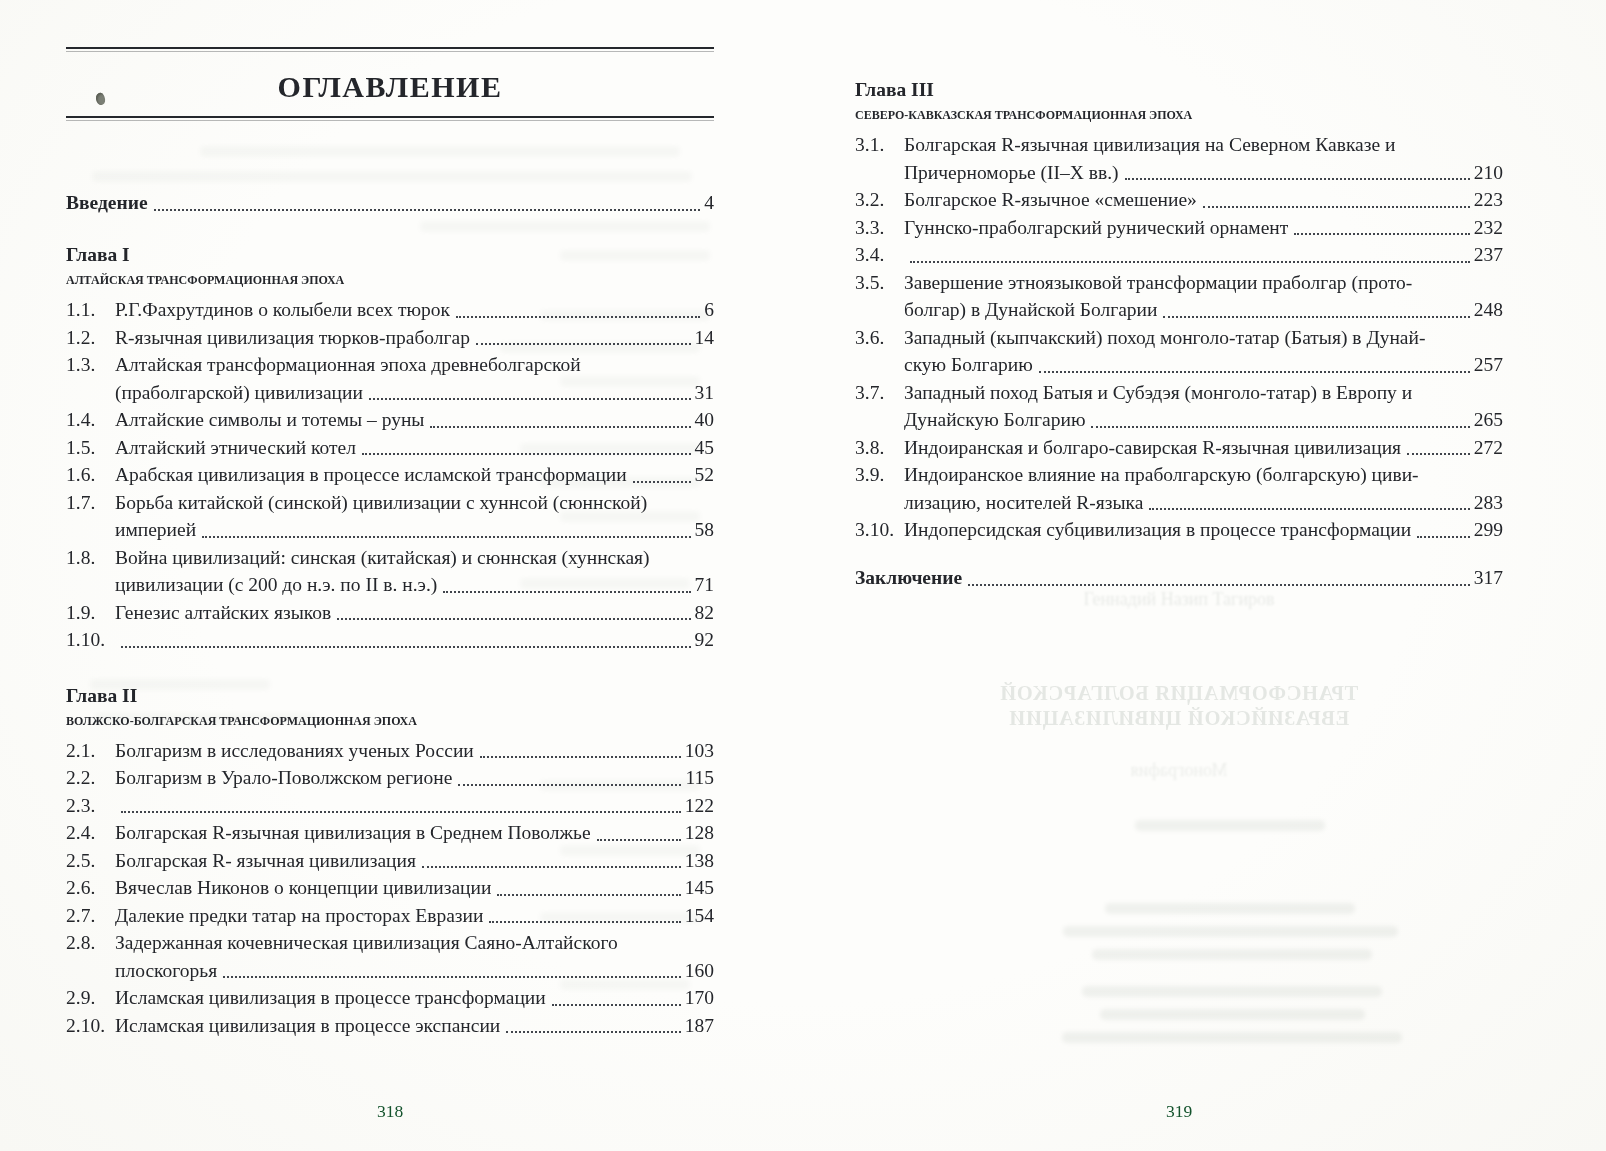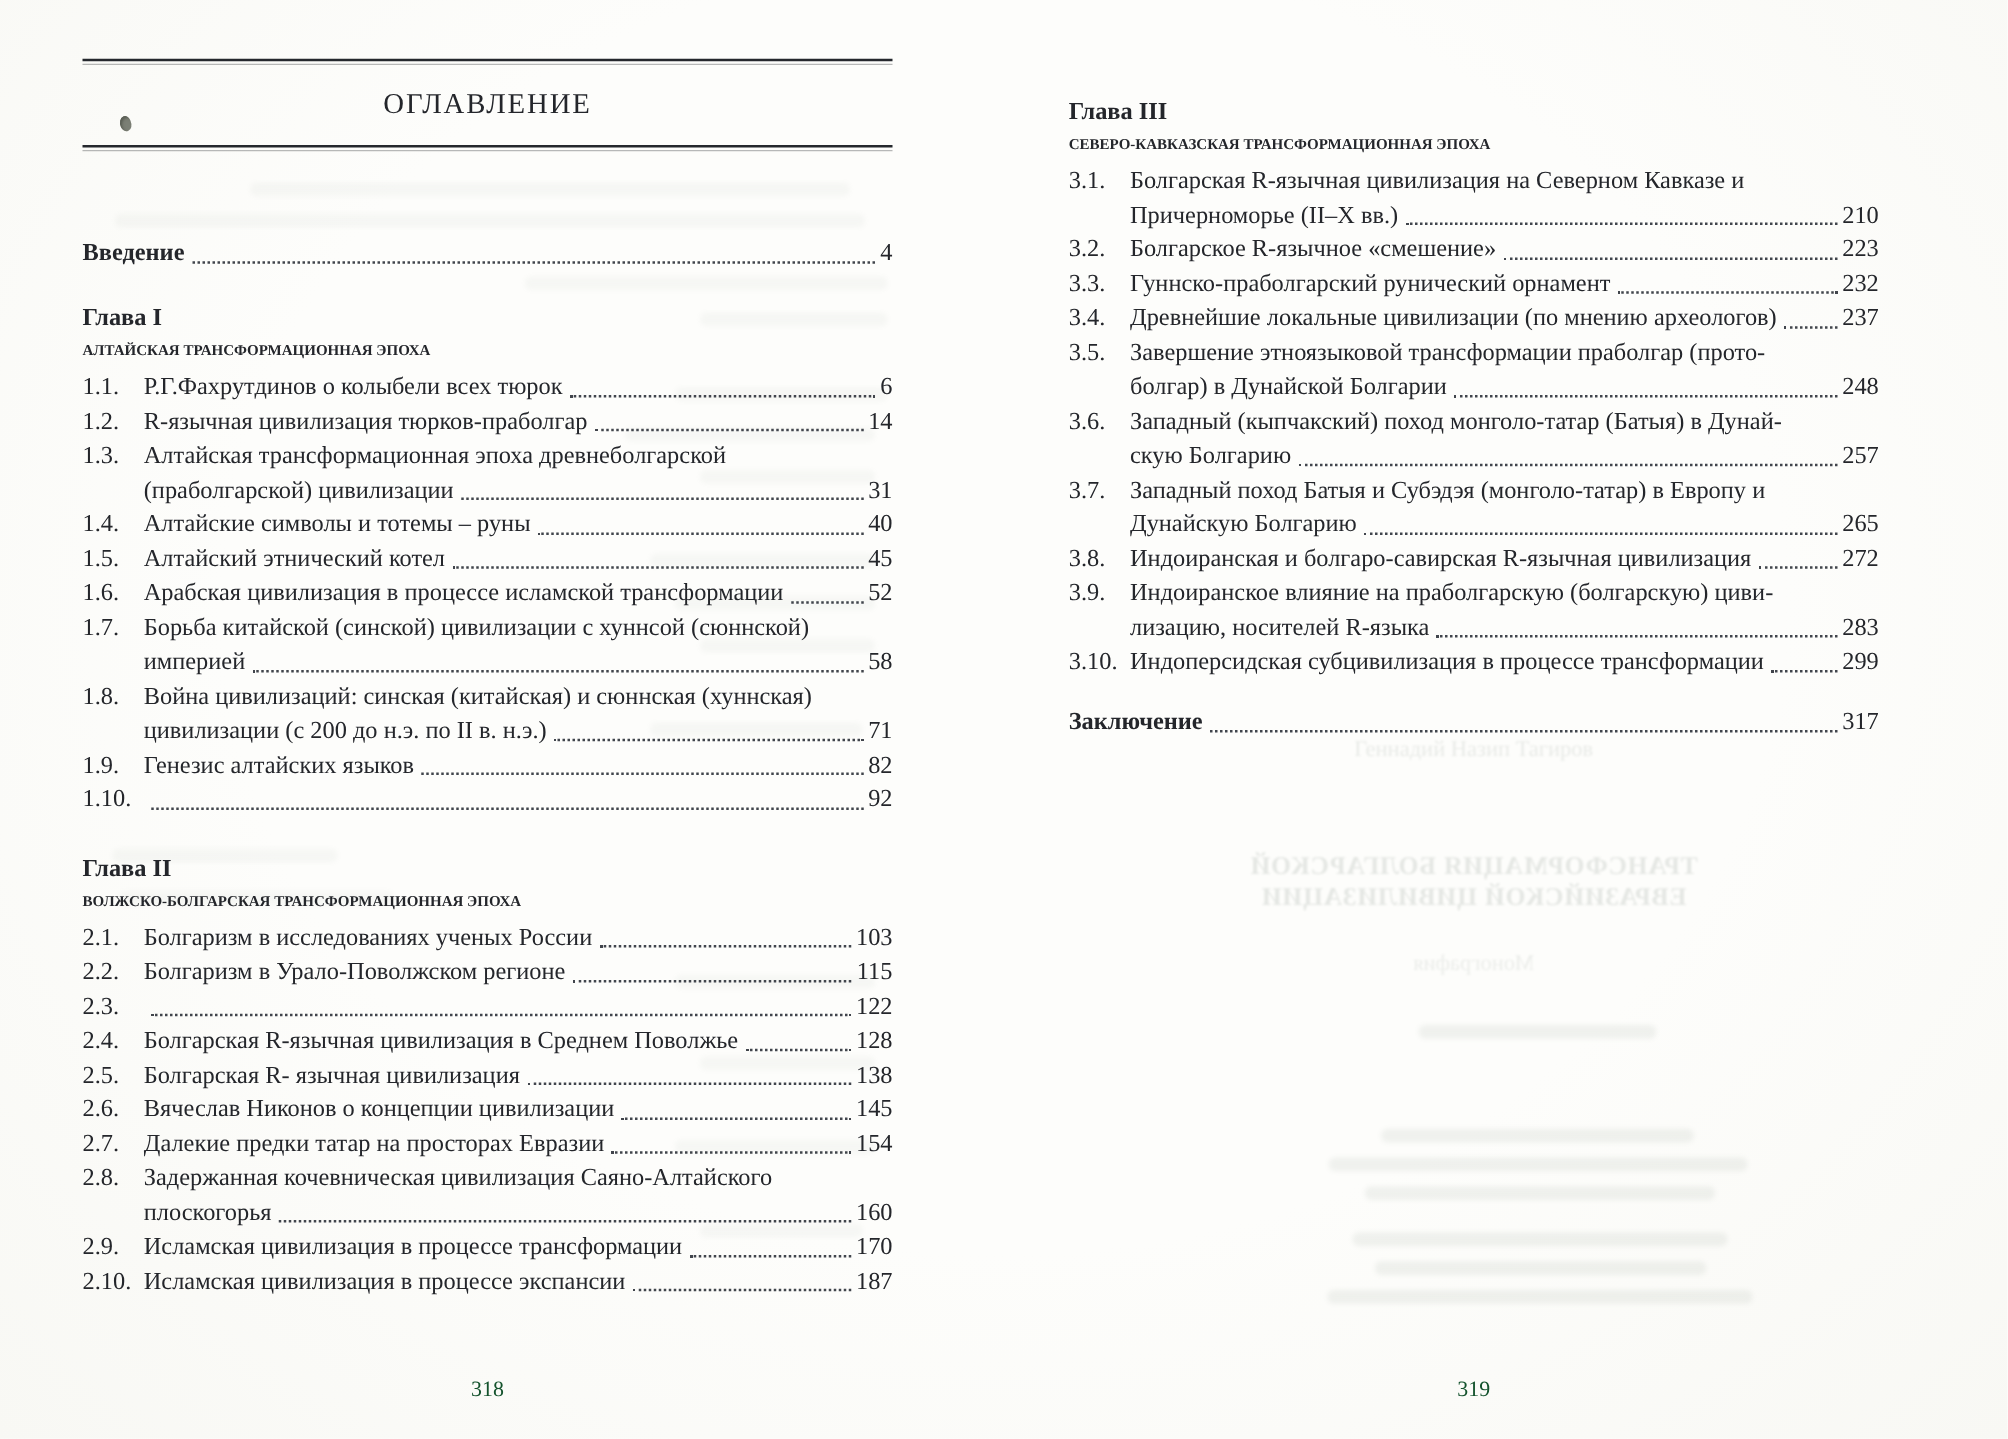--- a/index.html
+++ b/index.html
@@ -12,21 +12,21 @@
   .page{position:absolute;top:0;height:1151px;width:803px}
   #page-left{left:0}
   #page-right{left:803px}
 
   .rule{position:absolute;left:66px;width:648px;height:2px;
         border-top:2px solid #25282d;border-bottom:1px solid rgba(37,40,45,.32)}
   #rule-top{top:47px}
   #rule-bottom{top:116px}
 
   .main-title{position:absolute;left:66px;top:70px;width:648px;text-align:center;
-              font-weight:normal;font-size:23px;letter-spacing:1.5px}
+              font-weight:bold;font-size:30px;letter-spacing:1.5px}
 
   .toc-block{position:absolute;width:648px}
   #toc-left{left:66px;top:243px}
   #toc-right{left:855px;top:78px}
   #intro-row{position:absolute;left:66px;top:189px;width:648px}
   #conclusion-row{position:absolute;left:855px;top:564px;width:648px}
 
   .chapter + .chapter{margin-top:30px}
   .chapter-label,.chapter-title{text-align:left;font-weight:bold}
   .chapter-label{font-size:19.5px;line-height:24px}
@@ -375,21 +375,20 @@
               <span class="etext">Гуннско-праболгарский рунический орнамент</span>
               <span class="leader"></span>
               <span class="pg">232</span>
             </div>
           </div>
         </div>
         <div class="entry">
           <span class="num lineflex">3.4.</span>
           <div class="ebody">
             <div class="lineflex">
-              <span class="etext">Древнейшие локальные цивилизации (по мнению археологов)</span>
               <span class="leader"></span>
               <span class="pg">237</span>
             </div>
           </div>
         </div>
         <div class="entry">
           <span class="num lineflex">3.5.</span>
           <div class="ebody">
             <div class="lineflex">
               <span class="etext">Завершение этноязыковой трансформации праболгар (прото-</span>

